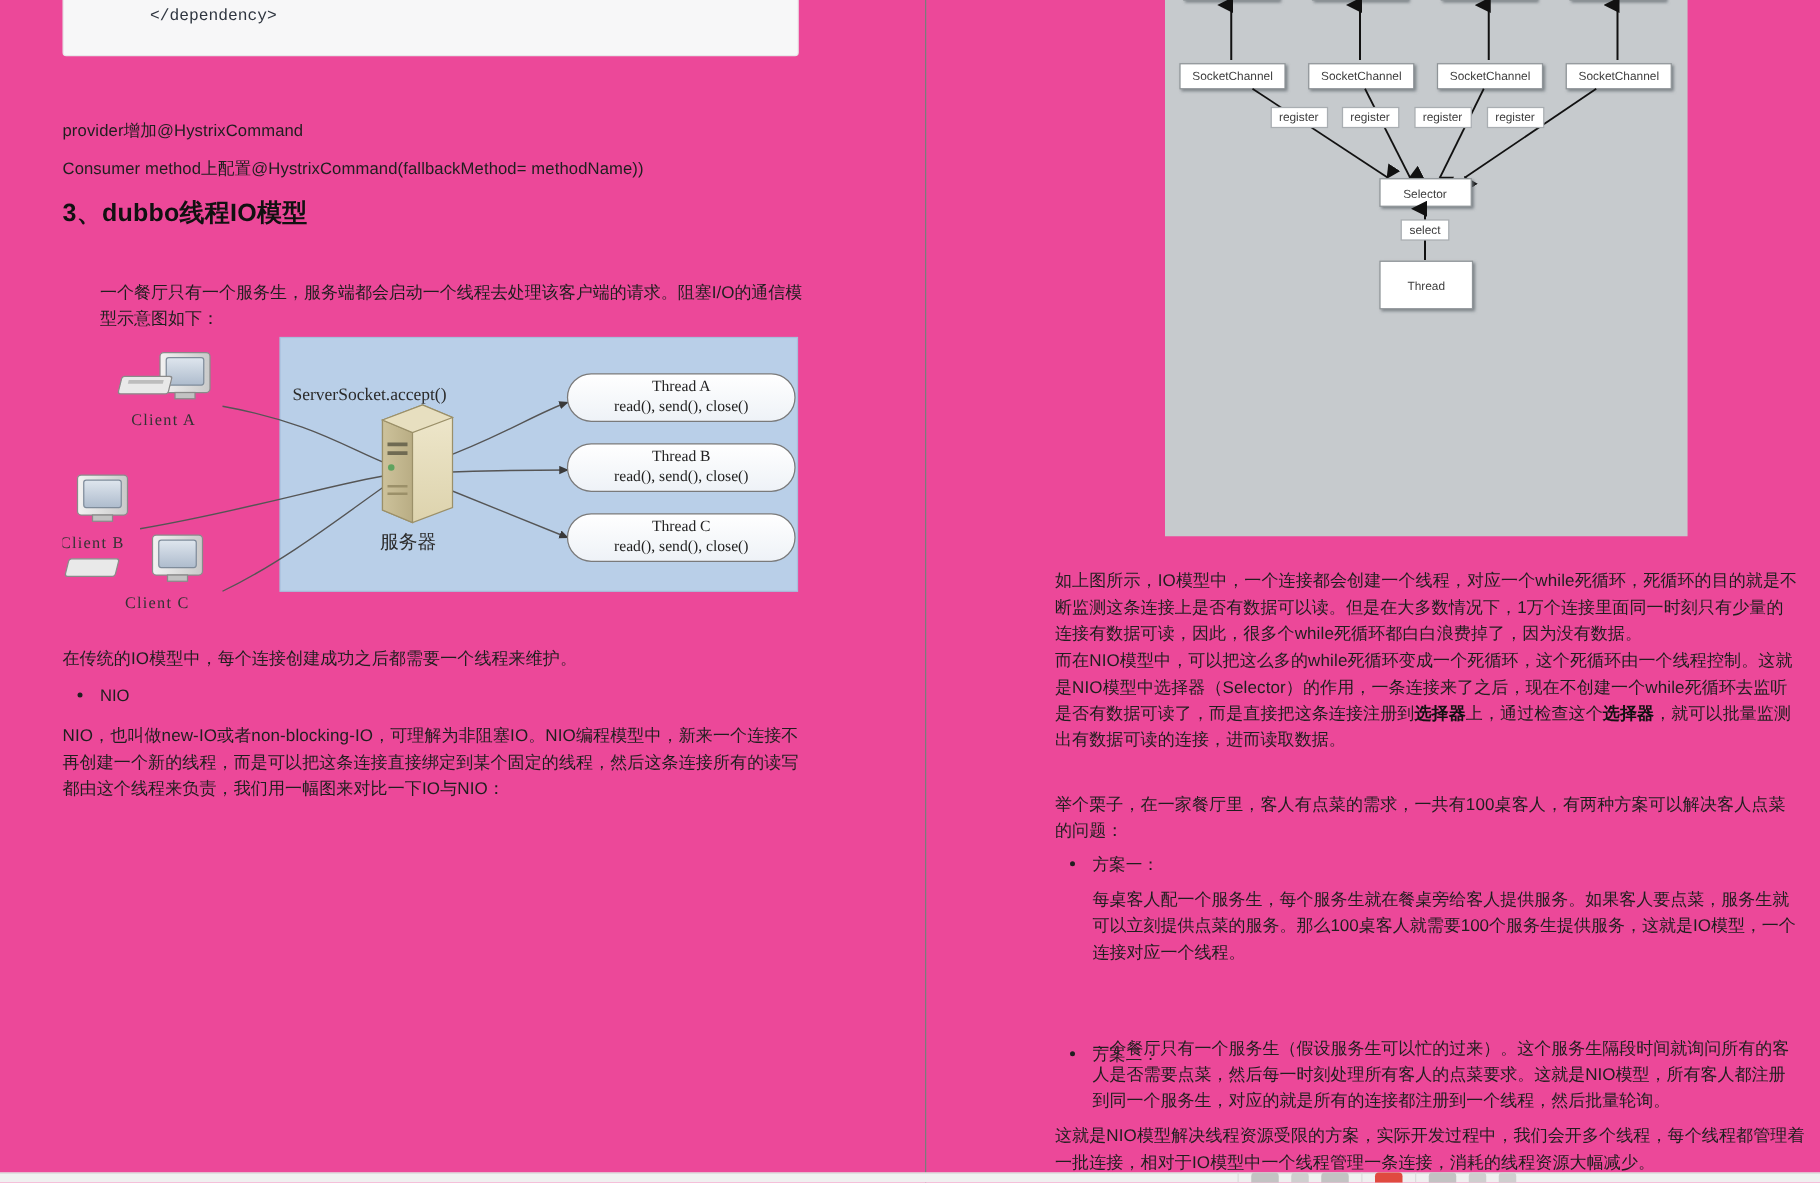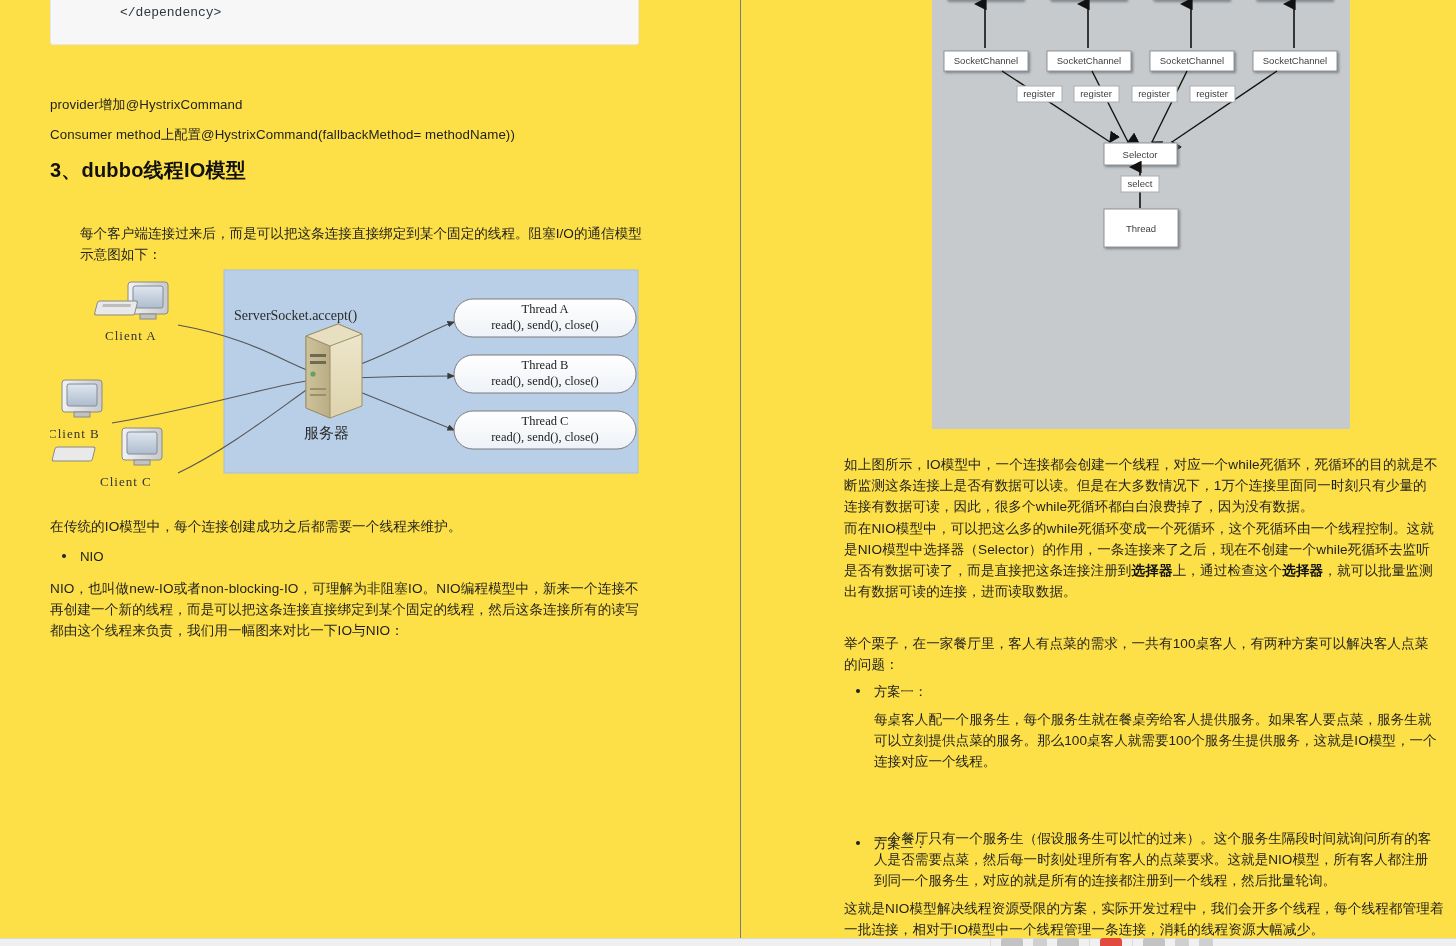--- a/index.html
+++ b/index.html
@@ -6,21 +6,21 @@
   html, body {
     margin: 0; padding: 0;
     width: 1456px; height: 946px;
     background: #ffffff;
     font-family: "Liberation Sans", "DejaVu Sans", sans-serif;
     overflow: hidden;
   }
   #page {
     position: relative;
     width: 1456px; height: 946px;
-    background: #fde047;
+    background: #ec4899;
   }
 
   
   .col-left {
     position: absolute;
     left: 0; top: 0;
     width: 741px; height: 946px;
     overflow: hidden;
   }
   .col-divider {
@@ -170,21 +170,21 @@
 
     <div class="codeblock">
       <div class="codeline">&lt;/dependency&gt;</div>
     </div>
 
     <div class="para l-p2">provider增加@HystrixCommand</div>
     <div class="para l-p3">Consumer method上配置@HystrixCommand(fallbackMethod= methodName))</div>
 
     <div class="h2">3、dubbo线程IO模型</div>
 
-    <div class="sub-para l-bio-desc">每个客户端连接过来后，而是可以把这条连接直接绑定到某个固定的线程。阻塞I/O的通信模型示意图如下：</div>
+    <div class="sub-para l-bio-desc">一个餐厅只有一个服务生，服务端都会启动一个线程去处理该客户端的请求。阻塞I/O的通信模型示意图如下：</div>
 
     <div class="bio-diagram">
       <svg width="590" height="238" viewBox="0 0 590 238" xmlns="http://www.w3.org/2000/svg">
         <defs>
           <linearGradient id="pcScreen" x1="0" y1="0" x2="0" y2="1">
             <stop offset="0%" stop-color="#dfe6ee"></stop>
             <stop offset="100%" stop-color="#aebccd"></stop>
           </linearGradient>
           <linearGradient id="pcBody" x1="0" y1="0" x2="1" y2="0">
             <stop offset="0%" stop-color="#f2f2f2"></stop>

